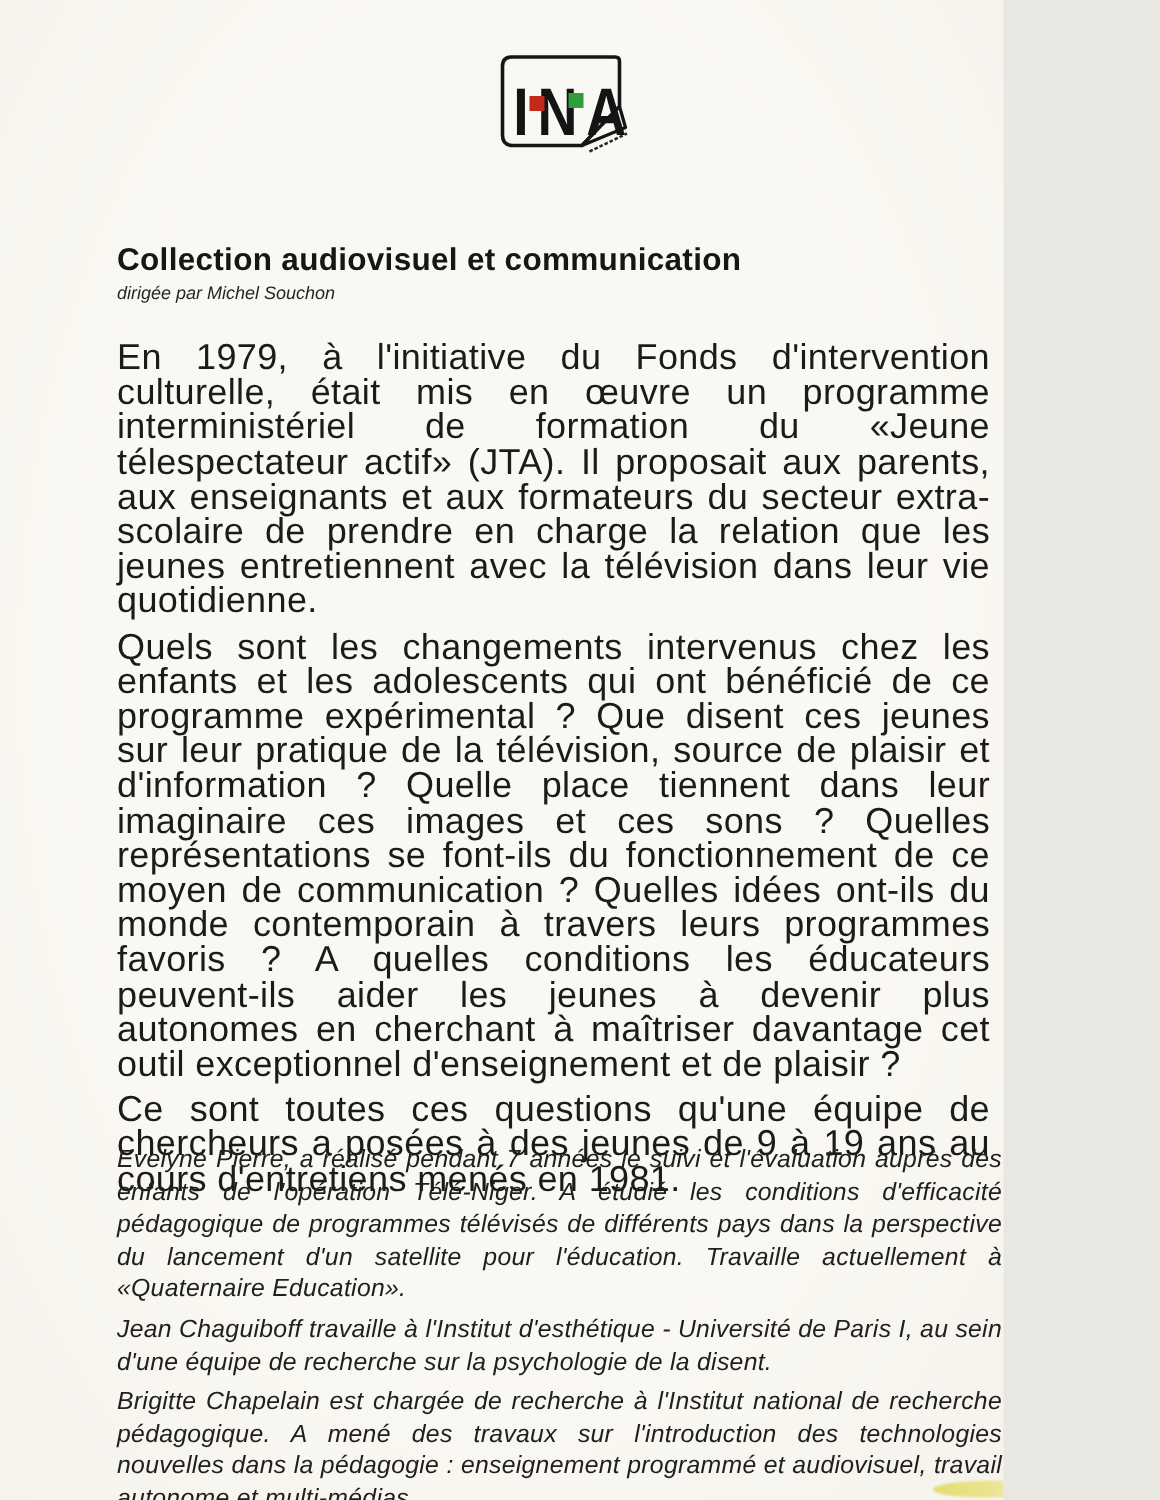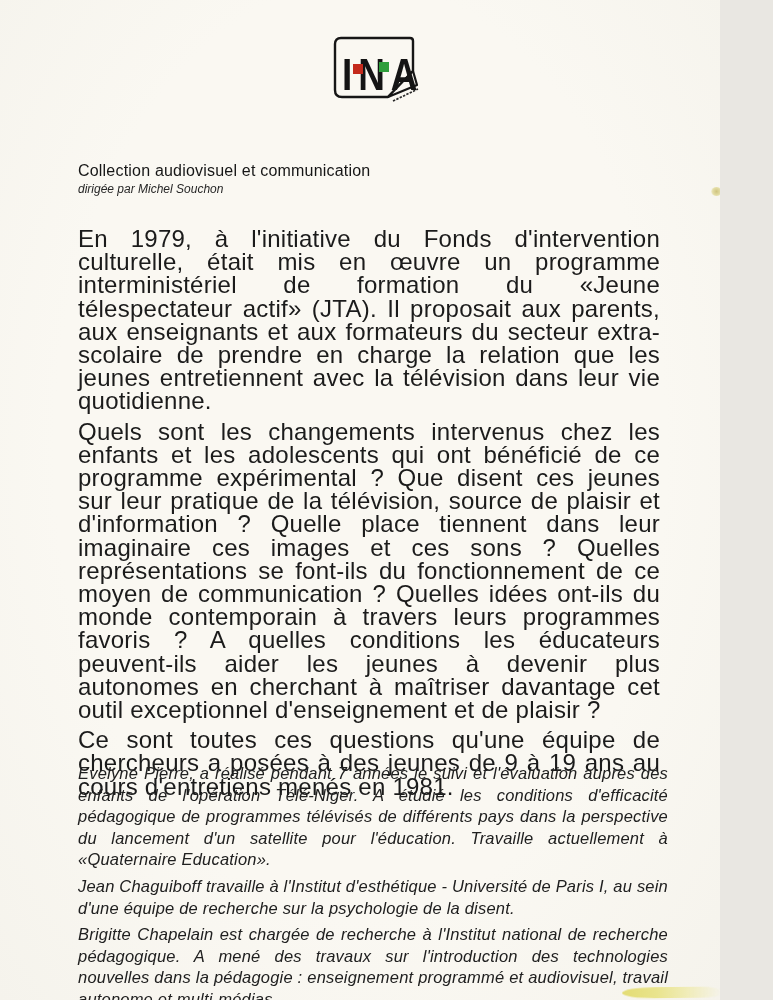--- a/index.html
+++ b/index.html
@@ -2,21 +2,21 @@
 <html lang="fr"><head>
 <meta charset="utf-8">
 <style>
   html, body {
     margin: 0;
     padding: 0;
     background: #e9e7e2;
   }
   .page {
     position: relative;
-    width: 720px;
+    width: 669px;
     height: 1000px;
     background: radial-gradient(ellipse at 50% 45%, #faf8f2 60%, #f5f3ec 100%);
     overflow: hidden;
     font-family: "Liberation Sans", sans-serif;
     color: #1c1c1c;
   }
 
   
   .logo {
     position: absolute;
@@ -28,22 +28,22 @@
 
   
   .collection-header {
     position: absolute;
     left: 78px;
     top: 162px;
     width: 590px;
   }
   .collection-title {
     margin: 0;
-    font-size: 16px;
-    font-weight: normal;
+    font-size: 21px;
+    font-weight: bold;
     letter-spacing: 0.2px;
     color: #161616;
   }
   .collection-subtitle {
     margin: 2px 0 0 0;
     font-style: italic;
     font-size: 12px;
     color: #262626;
   }
 

